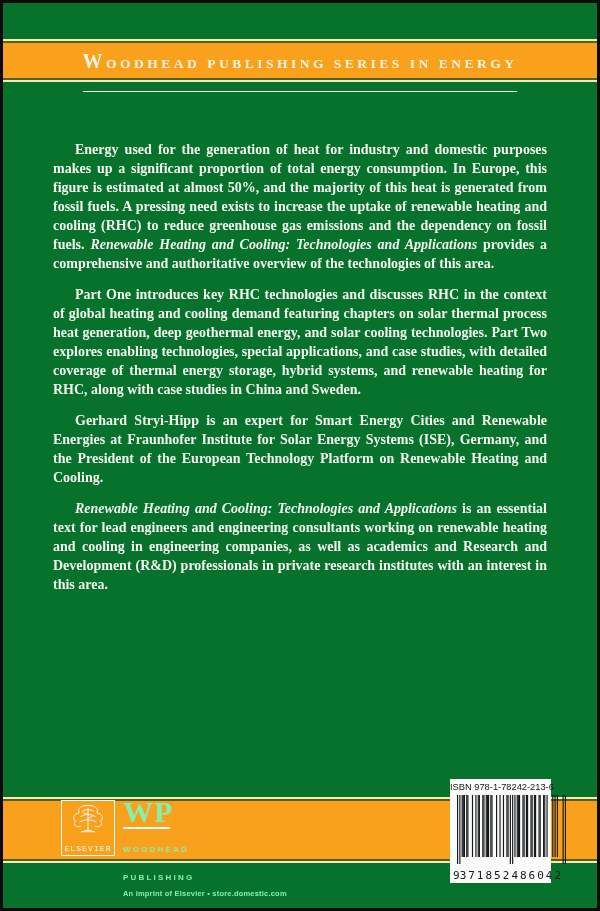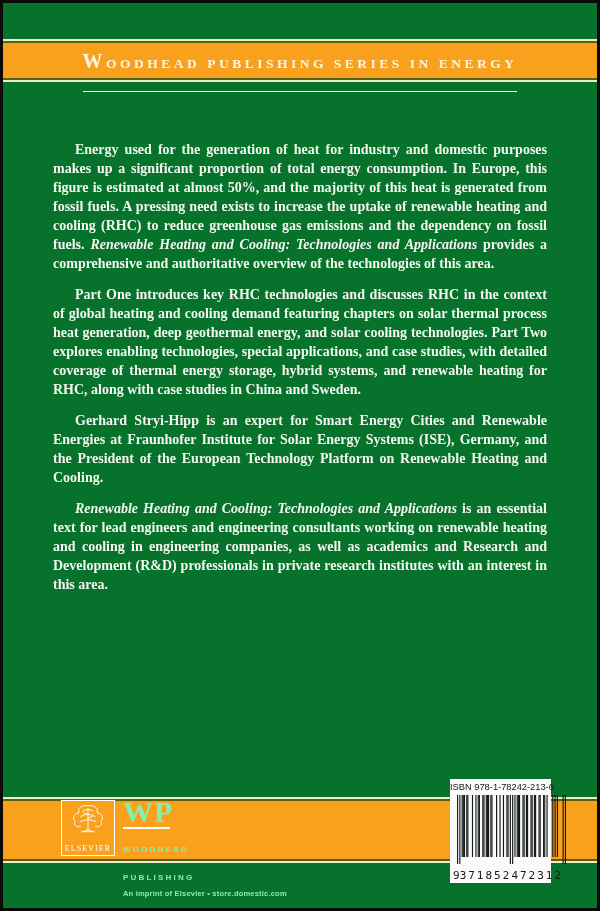--- a/index.html
+++ b/index.html
@@ -35,21 +35,21 @@
   .blurb p{margin:0 0 12px;text-indent:22px;}
   .it{font-style:italic;}
   
   .elsevier-box{
     position:absolute;left:58px;top:797px;width:54px;height:56px;
     border:1.5px solid #fff;box-sizing:border-box;
   }
   .elsevier-box svg{position:absolute;top:2px;left:50%;transform:translateX(-50%);}
   .elsevier-word{
     position:absolute;bottom:2px;left:0;right:0;text-align:center;color:#fff;
-    font-size:8px;letter-spacing:1.1px;font-family:Liberation Serif, serif;
+    font-size:8px;letter-spacing:1.1px;font-family:Liberation Mono, monospace;
   }
   
   .wp-block{position:absolute;left:120px;top:794px;color:#86efac;}
   .wp-mono{font-family:"Liberation Serif",serif;font-weight:bold;font-size:30px;line-height:29px;letter-spacing:1px;}
   .wp-rule{width:47px;height:1.5px;background:#fff;margin-top:1px;}
   .wp-name{font-family:"Liberation Sans",sans-serif;font-size:8px;font-weight:bold;letter-spacing:2.2px;margin-top:16px;}
   .wp-name2{margin-top:19px;}
   .imprint{font-family:"Liberation Sans",sans-serif;font-size:7.5px;font-weight:bold;letter-spacing:.2px;margin-top:7px;white-space:nowrap;}
   
   .isbn-box{
@@ -153,17 +153,17 @@
           <rect x="83" y="0" width="1" height="62"></rect>
           <rect x="85" y="0" width="1" height="62"></rect>
           <rect x="87" y="0" width="1" height="62"></rect>
           <rect x="92" y="0" width="1" height="69"></rect>
           <rect x="94" y="0" width="1" height="69"></rect>
         </svg>
     </div>
     <div class="digits">
       <span>9</span>
       <span class="grp">371852</span>
-      <span class="grp">472312</span>
+      <span class="grp">486042</span>
     </div>
   </div>
 
 </div>
 
 </body></html>

